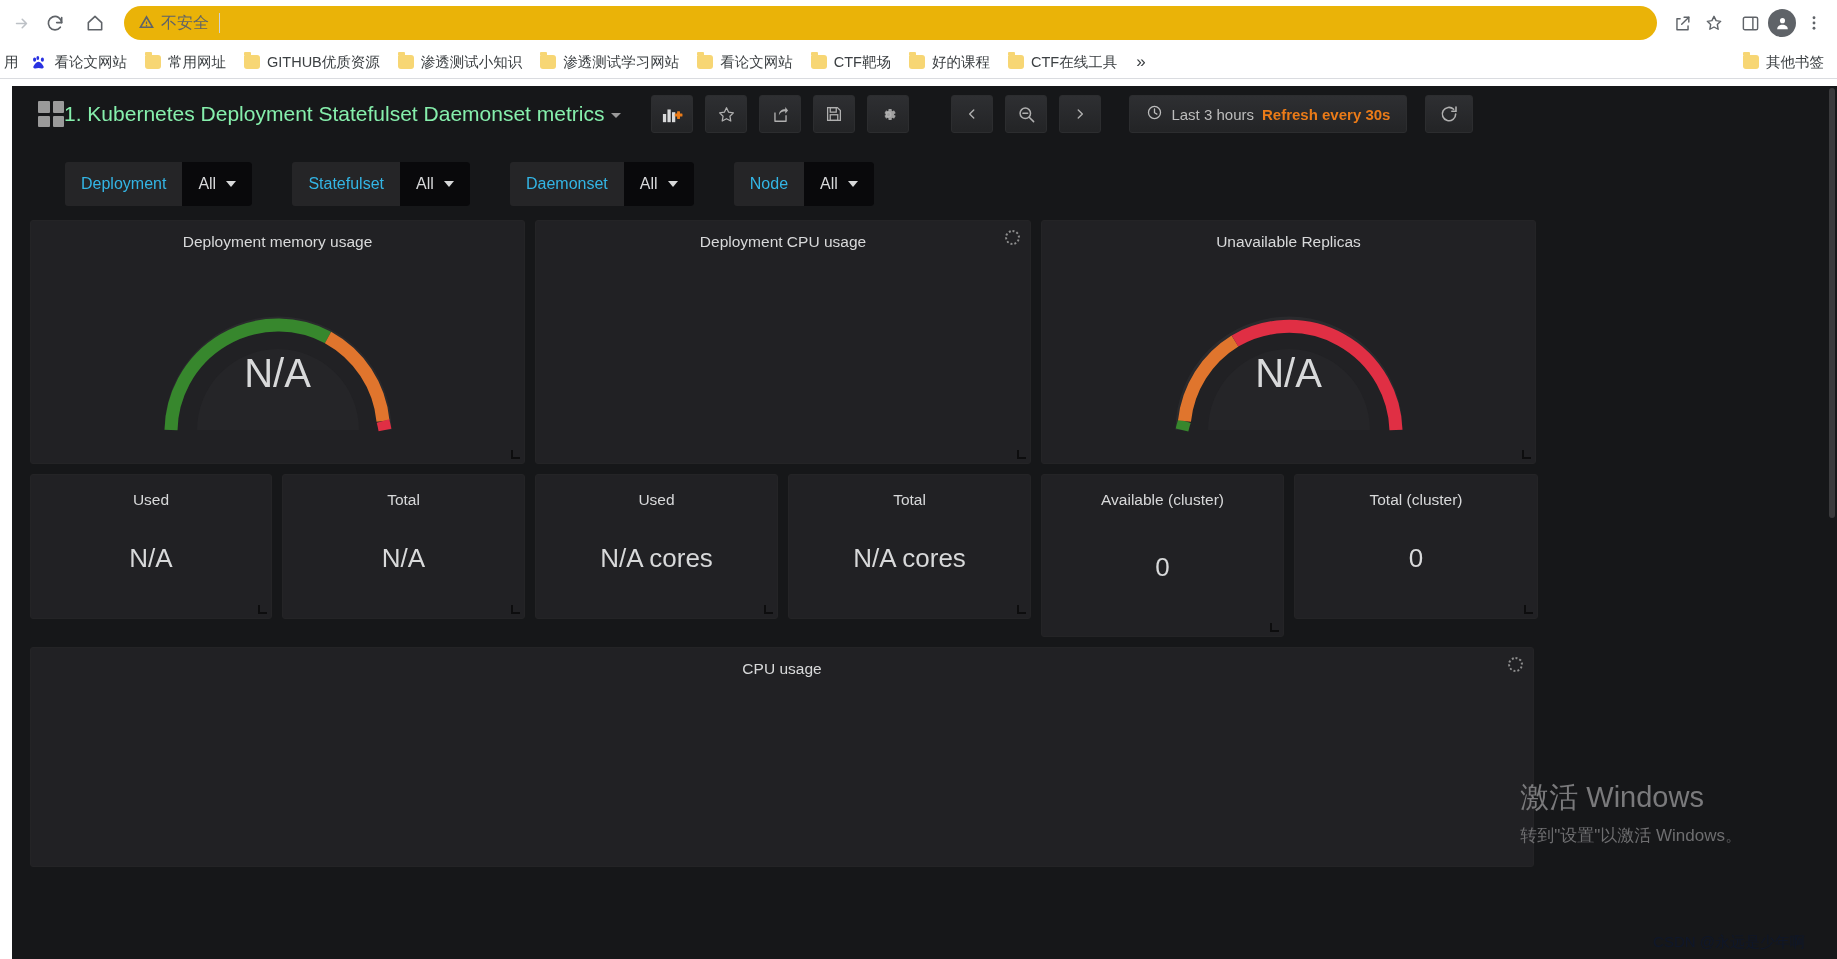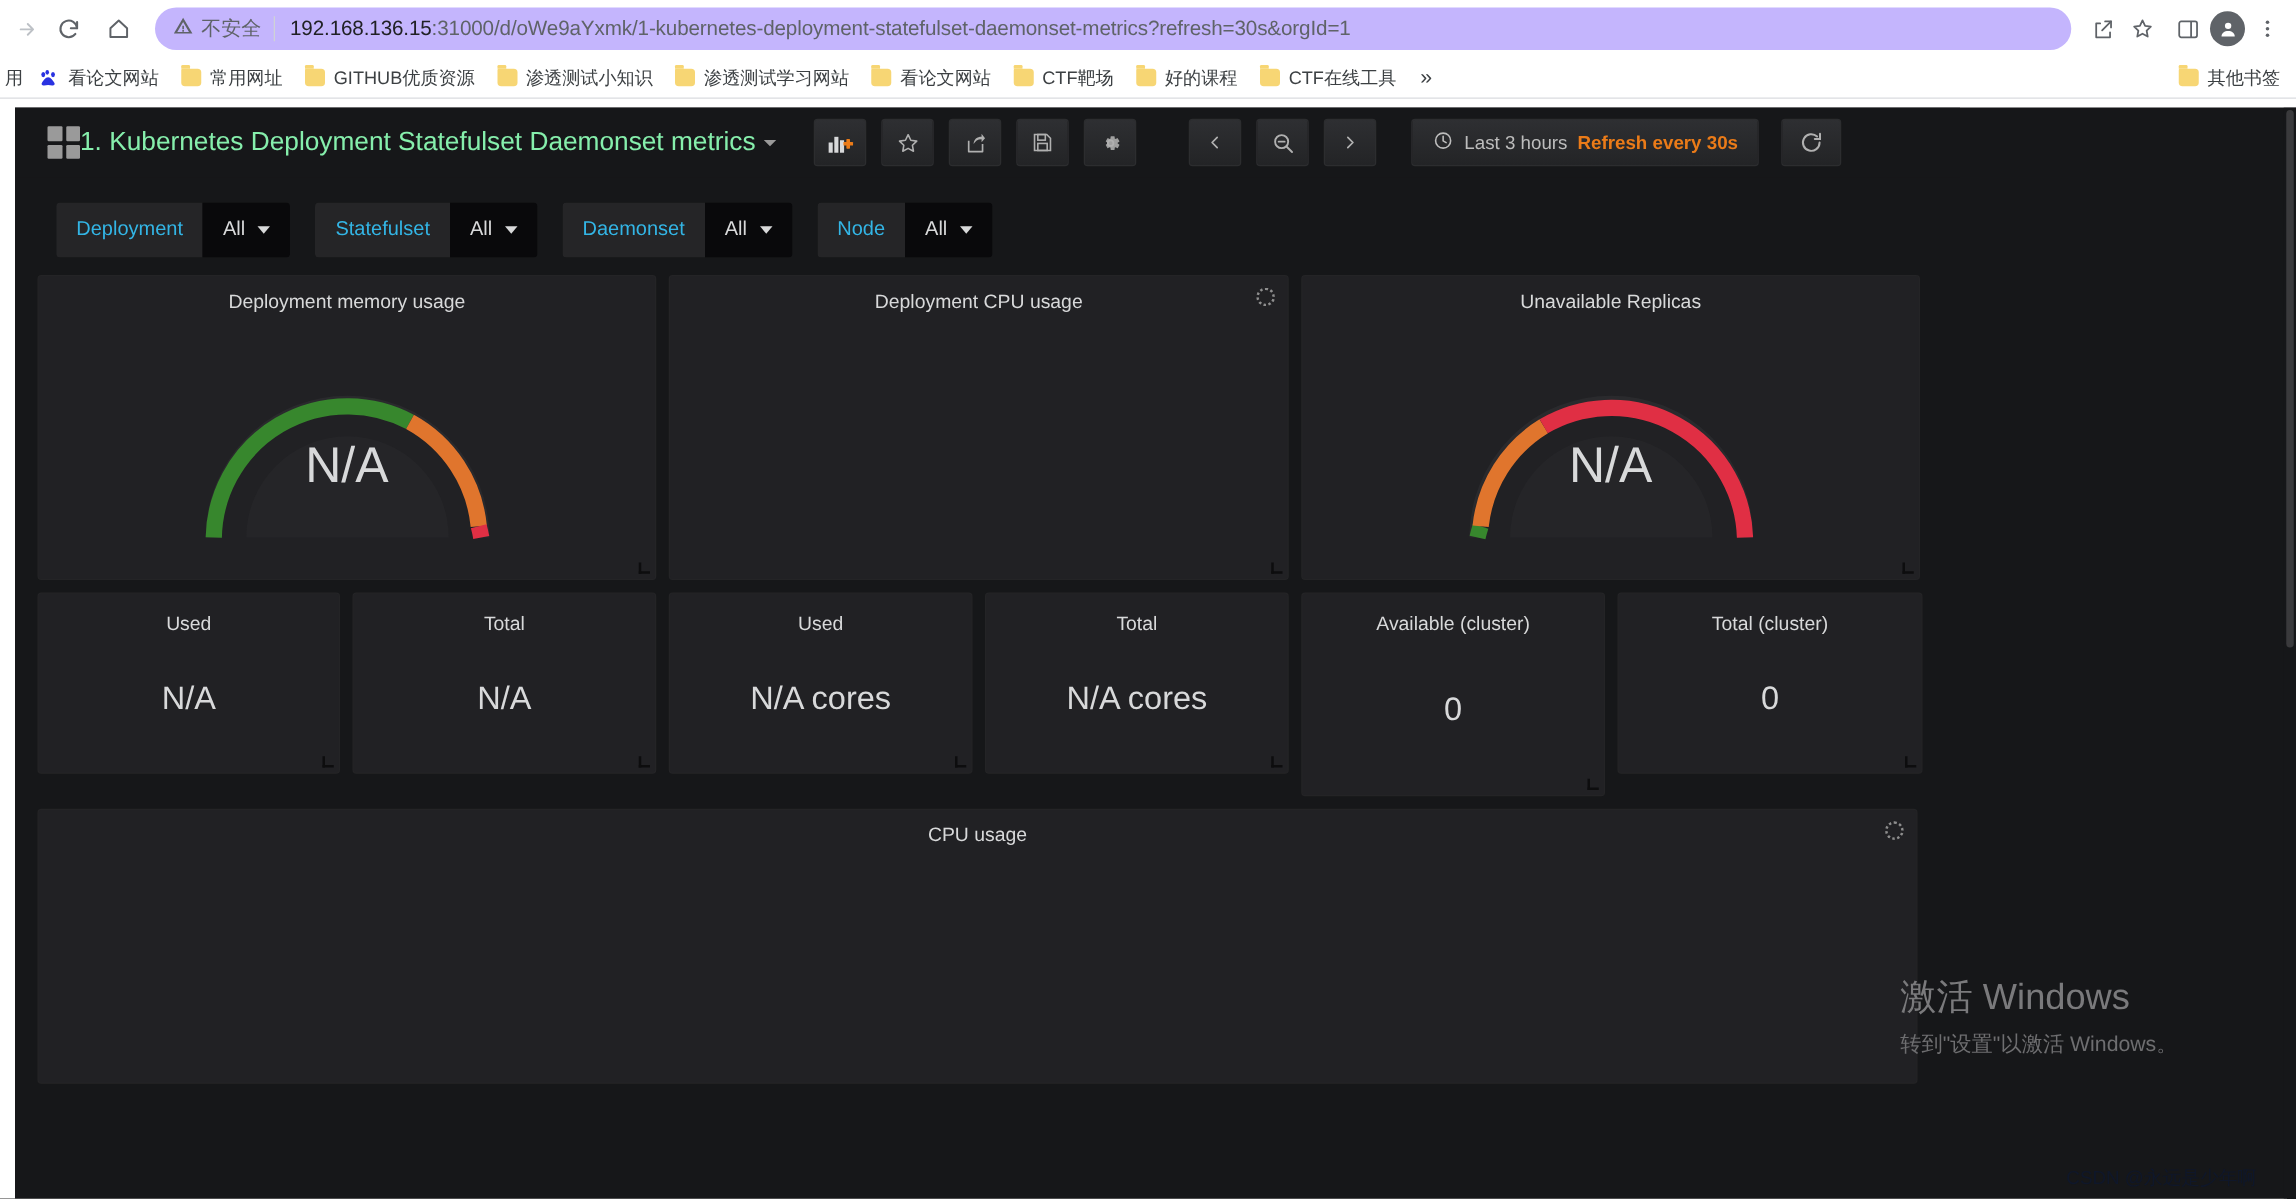--- a/index.html
+++ b/index.html
@@ -17,21 +17,21 @@
     height: 46px; display: flex; align-items: center;
     background: #ffffff; padding: 0 8px; gap: 2px;
   }
   .nav-btn {
     width: 38px; height: 38px; border-radius: 19px;
     display: flex; align-items: center; justify-content: center;
     color: #5f6368; flex: none;
   }
   .nav-btn svg { display: block; }
   .omnibox {
-    flex: 1; height: 34px; background: #c4b5fd; border-radius: 17px;
+    flex: 1; height: 34px; background: #eab308; border-radius: 17px;
     display: flex; align-items: center; padding: 0 14px; margin: 0 8px;
     min-width: 0; position: relative;
   }
   .not-secure {
     display: flex; align-items: center; gap: 6px; color: #5f6368;
     font-size: 16px; flex: none; padding-right: 10px;
   }
   .omnibox-divider { width: 1px; height: 20px; background: #cfd3d6; flex: none; }
   .url-text {
     font-size: 16.5px; color: #202124; white-space: nowrap;
@@ -124,20 +124,21 @@
     display: flex; align-items: center; justify-content: center; color: #b0b0b0;
   }
 
   
   .varsrow { display: flex; align-items: center; padding: 20px 0 0 33px; gap: 20px; }
   .var-group { display: flex; height: 44px; border-radius: 3px; overflow: hidden; }
   .var-label {
     background: #252527; color: #33b5e5; font-size: 16px;
     display: flex; align-items: center; padding: 0 16px;
     border-radius: 3px 0 0 3px;
+    margin-left: 20px;
   }
   .var-value {
     background: #09090b; color: #d8d9da; font-size: 16px;
     display: flex; align-items: center; gap: 10px; padding: 0 16px;
     border-radius: 0 3px 3px 0; min-width: 70px;
   }
   .var-caret {
     width: 0; height: 0;
     border-left: 5px solid transparent; border-right: 5px solid transparent;
     border-top: 6px solid #d8d9da;
@@ -229,21 +230,20 @@
       <div class="omnibox">
         <div class="not-secure">
           <span>
             <svg width="17" height="17" viewBox="0 0 24 24" fill="#5f6368">
                 <path d="M12 3L1.5 21h21L12 3zm0 5l6.6 11.2H5.4L12 8zm-.9 4v4h1.8v-4h-1.8zm0 5v1.8h1.8V17h-1.8z"></path>
               </svg>
           </span>
           <span>不安全</span>
         </div>
         <div class="omnibox-divider"></div>
-        <div class="url-text"><span class="url-host">192.168.136.15</span><span class="url-rest">:31000/d/oWe9aYxmk/1-kubernetes-deployment-statefulset-daemonset-metrics?refresh=30s&amp;orgId=1</span></div>
       </div>
 
       <div class="omni-icons">
         <div class="omni-icon">
           <svg width="19" height="19" viewBox="0 0 24 24" fill="none" stroke="#5f6368" stroke-width="1.8" stroke-linecap="round" stroke-linejoin="round">
               <path d="M9 6H5v14h14v-5"></path>
               <path d="M14 4h6v6"></path>
               <path d="M11 13L20 4"></path>
             </svg>
         </div>

